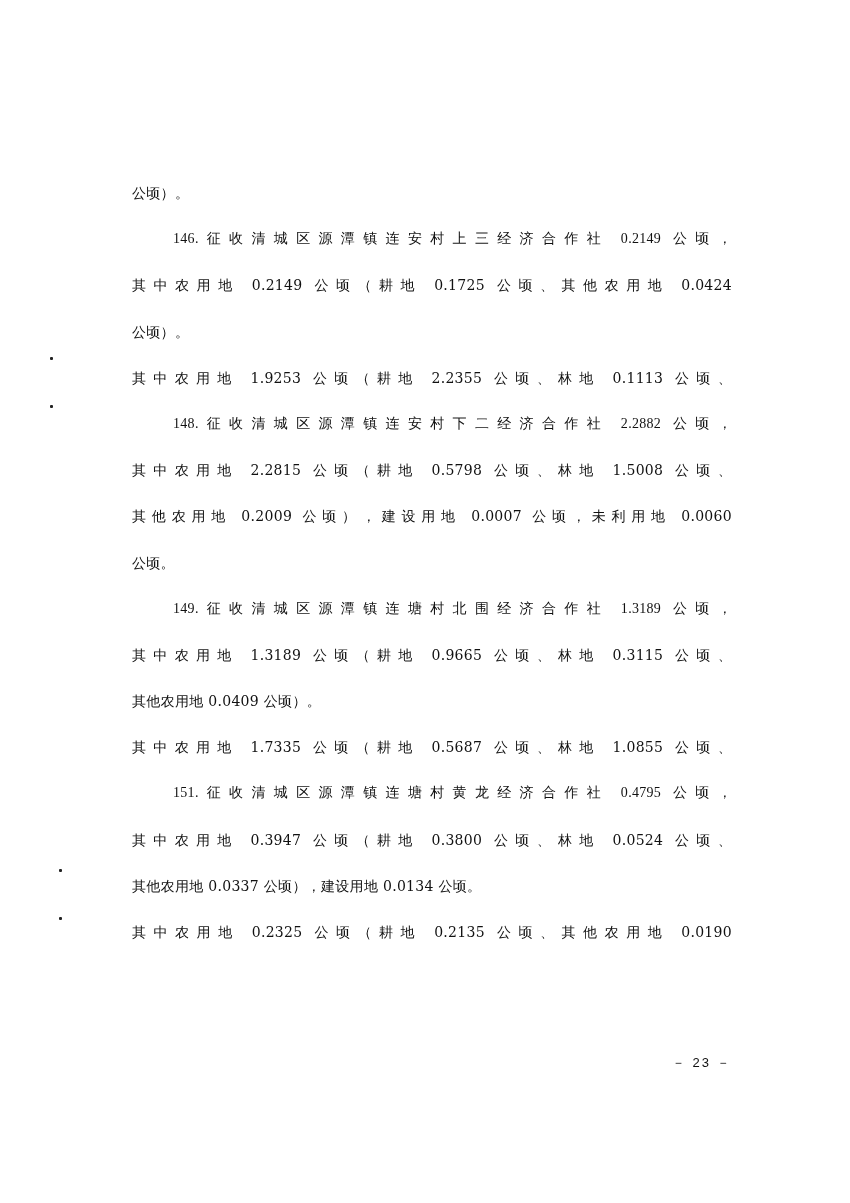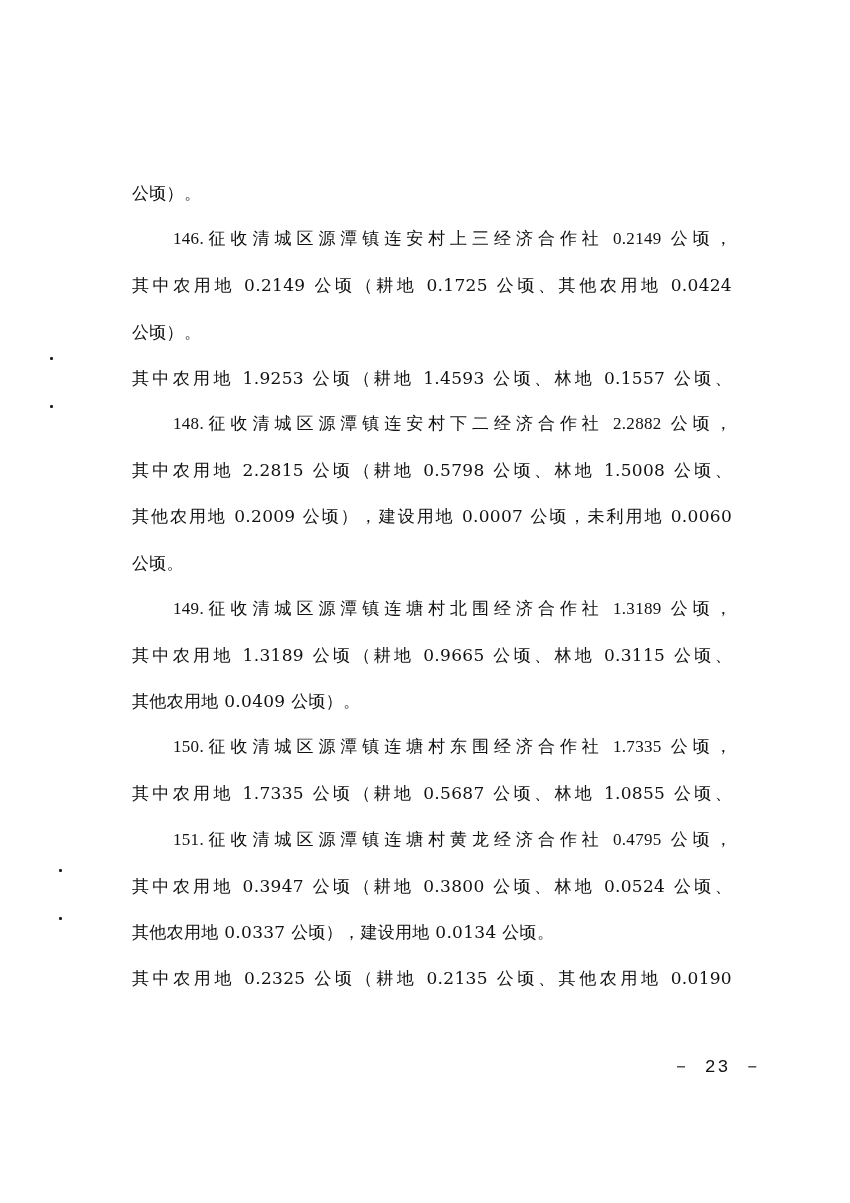--- a/index.html
+++ b/index.html
@@ -1,45 +1,44 @@
 <!DOCTYPE html>
 <html><head>
 <meta charset="utf-8">
 <style>
   html, body { margin: 0; padding: 0; background: #ffffff; }
   body { width: 850px; height: 1203px; position: relative; overflow: hidden;
          font-family: "DejaVu Serif", "Liberation Serif", serif; color: #111; }
   .page { position: absolute; left: 0; top: 0; width: 850px; height: 1203px; }
   .text-block { position: absolute; left: 132px; top: 170px; width: 600px; }
-  .line { height: 46.2px; line-height: 46.2px; font-size: 17px; white-space: nowrap;
+  .line { height: 46.2px; line-height: 46.2px; font-size: 14px; white-space: nowrap;
           letter-spacing: 0.3px; }
   .line.indent { padding-left: 41px; font-family: Liberation Serif, serif; }
   .justify { text-align: justify; text-align-last: justify; }
-  .page-number { position: absolute; left: 672px; top: 1054px; font-size: 18px;
-                 letter-spacing: 2px; font-family: Liberation Mono, monospace; }
+  .page-number { position: absolute; left: 672px; top: 1054px; font-size: 13px;
+                 letter-spacing: 2px; font-family: Liberation Sans, sans-serif; }
   .dot { position: absolute; width: 3px; height: 3px; background: #222; border-radius: 1px; }
 </style>
 </head>
 <body>
 
 <div class="page">
   <div class="text-block">
     <div class="line">公顷）。</div>
     <div class="line indent justify">146.征收清城区源潭镇连安村上三经济合作社 0.2149 公顷，</div>
     <div class="line justify">其中农用地 0.2149 公顷（耕地 0.1725 公顷、其他农用地 0.0424</div>
     <div class="line">公顷）。</div>
-    <div class="line justify">其中农用地 1.9253 公顷（耕地 1.4593 公顷、林地 0.1557 公顷、</div>
+    <div class="line justify">其中农用地 1.9253 公顷（耕地 2.2355 公顷、林地 0.1113 公顷、</div>
     <div class="line indent justify">148.征收清城区源潭镇连安村下二经济合作社 2.2882 公顷，</div>
     <div class="line justify">其中农用地 2.2815 公顷（耕地 0.5798 公顷、林地 1.5008 公顷、</div>
     <div class="line justify">其他农用地 0.2009 公顷），建设用地 0.0007 公顷，未利用地 0.0060</div>
     <div class="line">公顷。</div>
     <div class="line indent justify">149.征收清城区源潭镇连塘村北围经济合作社 1.3189 公顷，</div>
     <div class="line justify">其中农用地 1.3189 公顷（耕地 0.9665 公顷、林地 0.3115 公顷、</div>
     <div class="line">其他农用地 0.0409 公顷）。</div>
-    <div class="line indent justify">150.征收清城区源潭镇连塘村东围经济合作社 1.7335 公顷，</div>
     <div class="line justify">其中农用地 1.7335 公顷（耕地 0.5687 公顷、林地 1.0855 公顷、</div>
     <div class="line indent justify">151.征收清城区源潭镇连塘村黄龙经济合作社 0.4795 公顷，</div>
     <div class="line justify">其中农用地 0.3947 公顷（耕地 0.3800 公顷、林地 0.0524 公顷、</div>
     <div class="line">其他农用地 0.0337 公顷），建设用地 0.0134 公顷。</div>
     <div class="line justify">其中农用地 0.2325 公顷（耕地 0.2135 公顷、其他农用地 0.0190</div>
   </div>
 
   <div class="dot" style="left:50px; top:357px;"></div>
   <div class="dot" style="left:50px; top:405px;"></div>
   <div class="dot" style="left:59px; top:869px;"></div>

